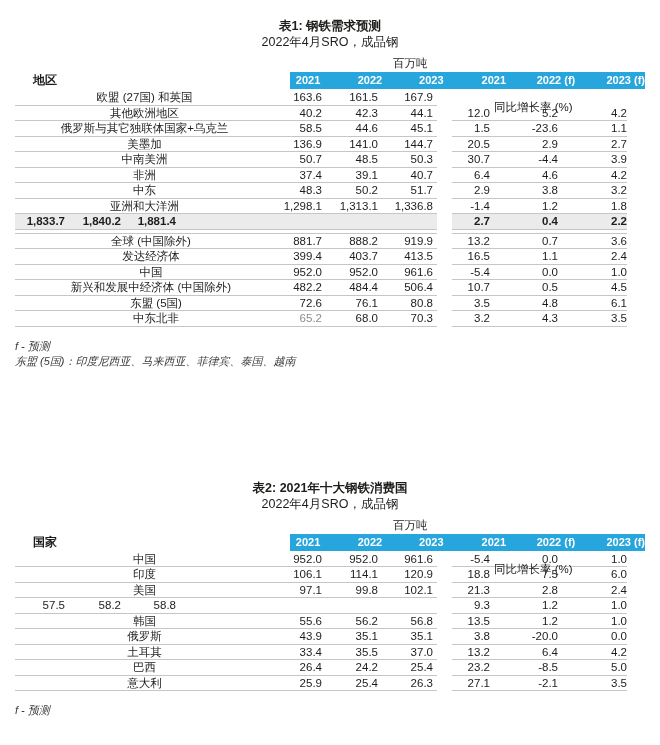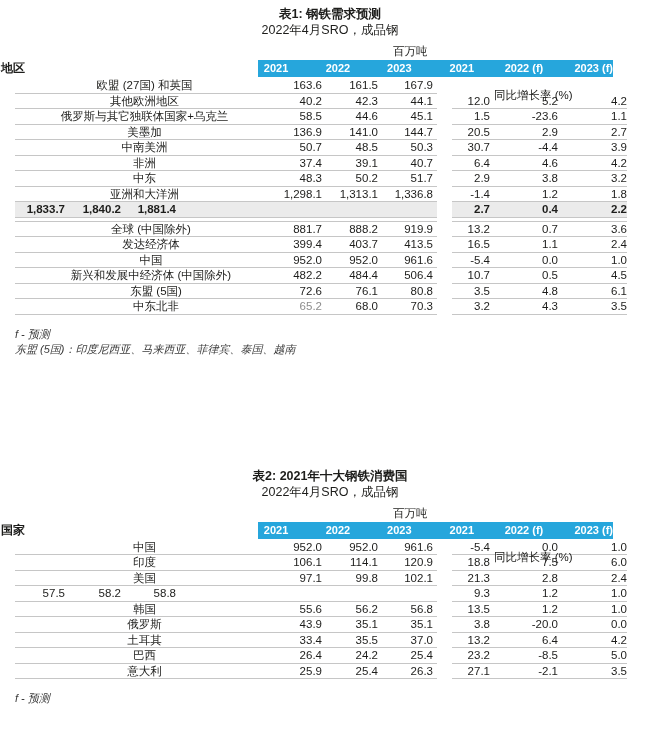--- a/index.html
+++ b/index.html
@@ -10,31 +10,31 @@
   }
   *{box-sizing:border-box;}
   html,body{margin:0;padding:0;}
   body{
     font-family:"Liberation Sans",sans-serif;
     color:#1D1D1B;
     background:#FFFFFF;
   }
   .page{width:660px;height:745px;background:#fff;overflow:hidden;}
 
-  .tbl-block{padding-top:6px;}
+  .tbl-block{padding-top:18px;}
   .tbl-block.second{padding-top:0;margin-top:110px;}
 
   .title{text-align:center;font-size:12.5px;font-weight:bold;line-height:16px;}
   .subtitle{text-align:center;font-size:12.5px;line-height:16px;}
 
   .group-labels{position:relative;height:16px;margin:6px 0 0 15px;font-size:11.5px;}
   .gl-tons{position:absolute;left:378px;white-space:nowrap;}
   .gl-yoy{position:absolute;left:479px;white-space:nowrap;margin-top:44px;}
 
-  .hdr-row{display:flex;align-items:flex-end;margin-left:1px;}
+  .hdr-row{display:flex;align-items:flex-end;margin-left:33px;}
   .row-hdr{width:257px;font-weight:bold;font-size:12px;line-height:17px;}
   .band{
     display:flex;width:355px;height:17px;line-height:17px;
     background:var(--accent);color:#fff;font-weight:bold;font-size:11px;gap:28px;
   }
   .bc{text-align:right;}
   .b1{width:50px}.b2{width:56px}.b3{width:55px}.b4{width:57px}.b5{width:68px}.b6{width:69px}
 
   .rows{margin-left:15px;font-size:11.5px;margin-top:1px;}
   .trow{display:flex;height:15.5px;}

